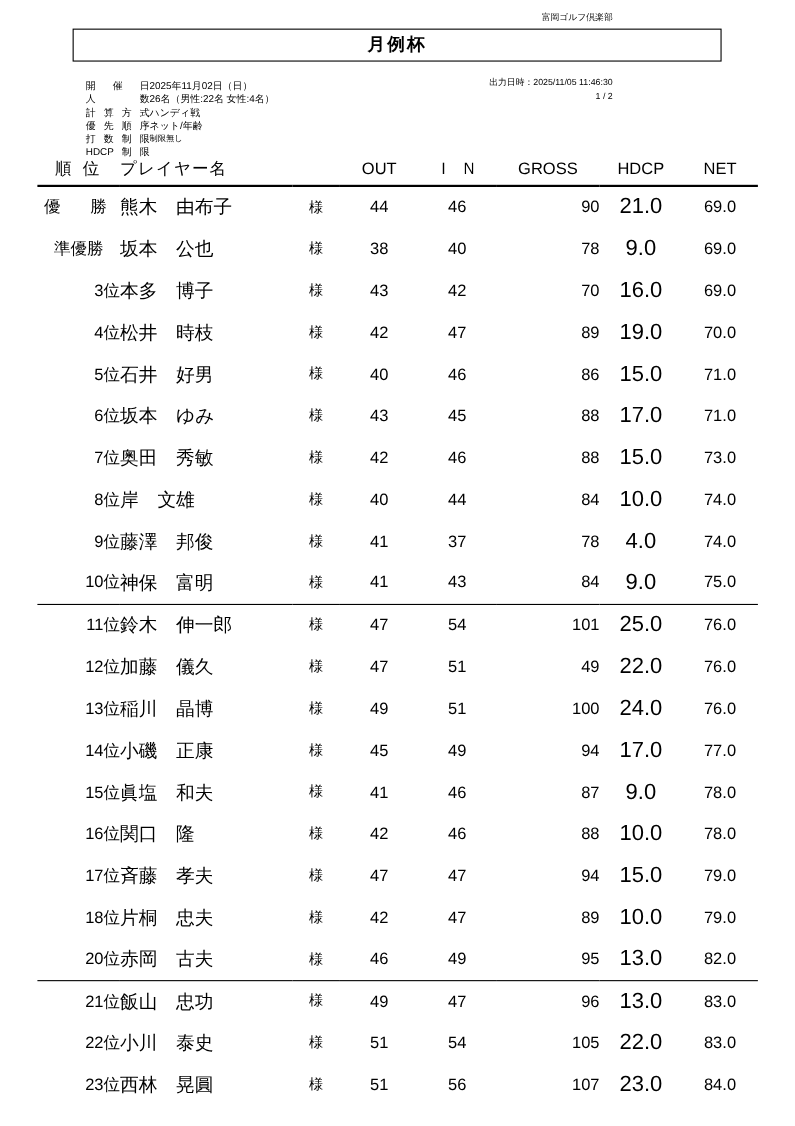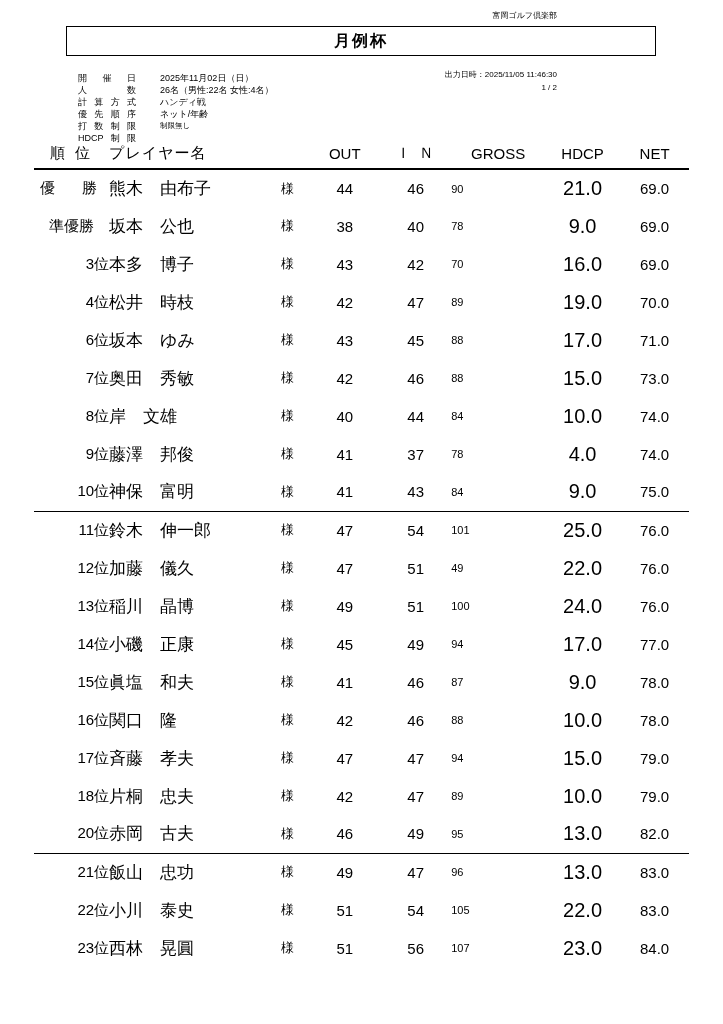--- a/index.html
+++ b/index.html
@@ -64,21 +64,21 @@
     display: flex;
     white-space: nowrap;
   }
   .meta-label {
     width: 58px;
     text-align: justify;
     text-align-last: justify;
     flex: 0 0 58px;
   }
   .meta-value {
-    margin-left: 24px;
+    margin-left: 0;
   }
   .meta-value.small {
     font-size: 7.5px;
   }
 
   
   .out-meta {
     position: absolute;
     top: 68px;
     right: 14px;
@@ -129,21 +129,21 @@
   .c-rank.wide { letter-spacing: 6px; padding-right: 0; text-align: center; }
   .c-rank.semi { letter-spacing: 0px; text-align: center; }
   .c-player {
     text-align: left;
     padding-left: 14px;
     font-size: 17px;
     white-space: nowrap;
   }
   .c-sama  { text-align: center; font-size: 13px; }
   .c-num   { text-align: center; font-size: 15px; font-family: "Liberation Sans", sans-serif; }
-  .c-gross { text-align: left; font-size: 11px; margin-top: 16px; }
+  .c-gross { text-align: right; font-size: 15px; margin-top: 16px; }
   .c-hcp   { text-align: center; font-size: 20px; }
   .c-net   { text-align: center; font-size: 15px; }
 
   tr.group-end td { border-bottom: 1.6px solid #000; }
 </style>
 </head>
 <body>
 
 <div class="page">
 
@@ -233,20 +233,30 @@
           <td class="c-rank ">4位</td>
           <td class="c-player">松井　時枝</td>
           <td class="c-sama">様</td>
           <td class="c-num">42</td>
           <td class="c-num">47</td>
           <td class="c-gross">89</td>
           <td class="c-hcp">19.0</td>
           <td class="c-net">70.0</td>
         </tr>
         <tr>
+          <td class="c-rank ">5位</td>
+          <td class="c-player">石井　好男</td>
+          <td class="c-sama">様</td>
+          <td class="c-num">40</td>
+          <td class="c-num">46</td>
+          <td class="c-gross">86</td>
+          <td class="c-hcp">15.0</td>
+          <td class="c-net">71.0</td>
+        </tr>
+        <tr>
           <td class="c-rank ">6位</td>
           <td class="c-player">坂本　ゆみ</td>
           <td class="c-sama">様</td>
           <td class="c-num">43</td>
           <td class="c-num">45</td>
           <td class="c-gross">88</td>
           <td class="c-hcp">17.0</td>
           <td class="c-net">71.0</td>
         </tr>
         <tr>

